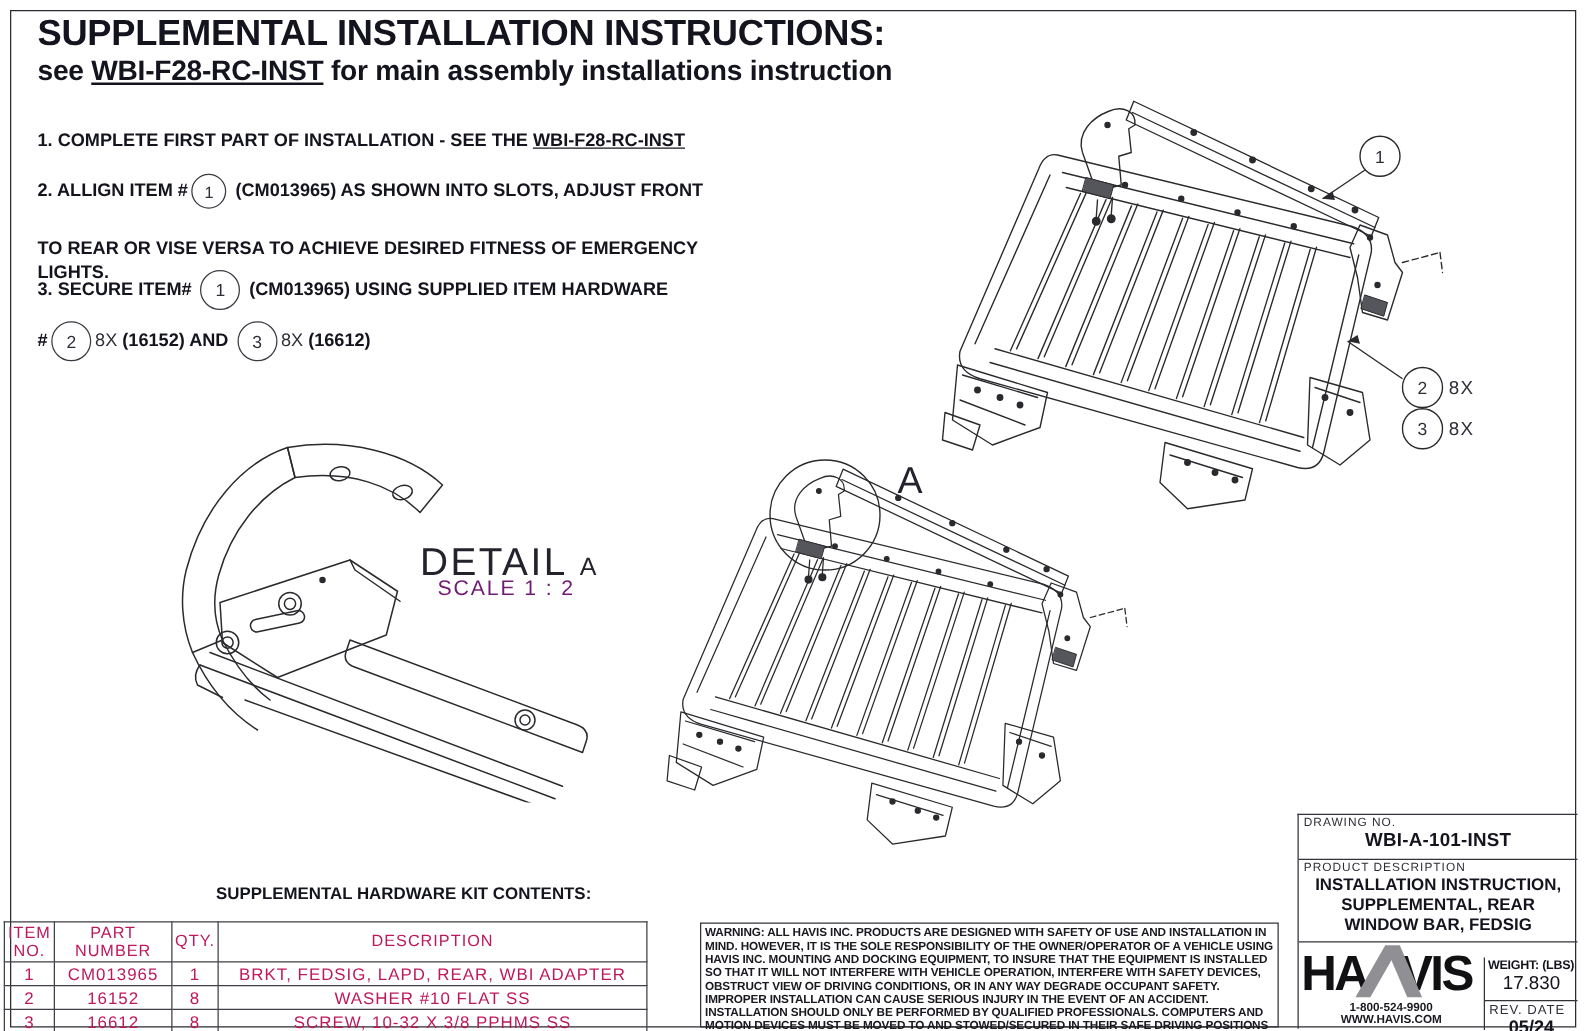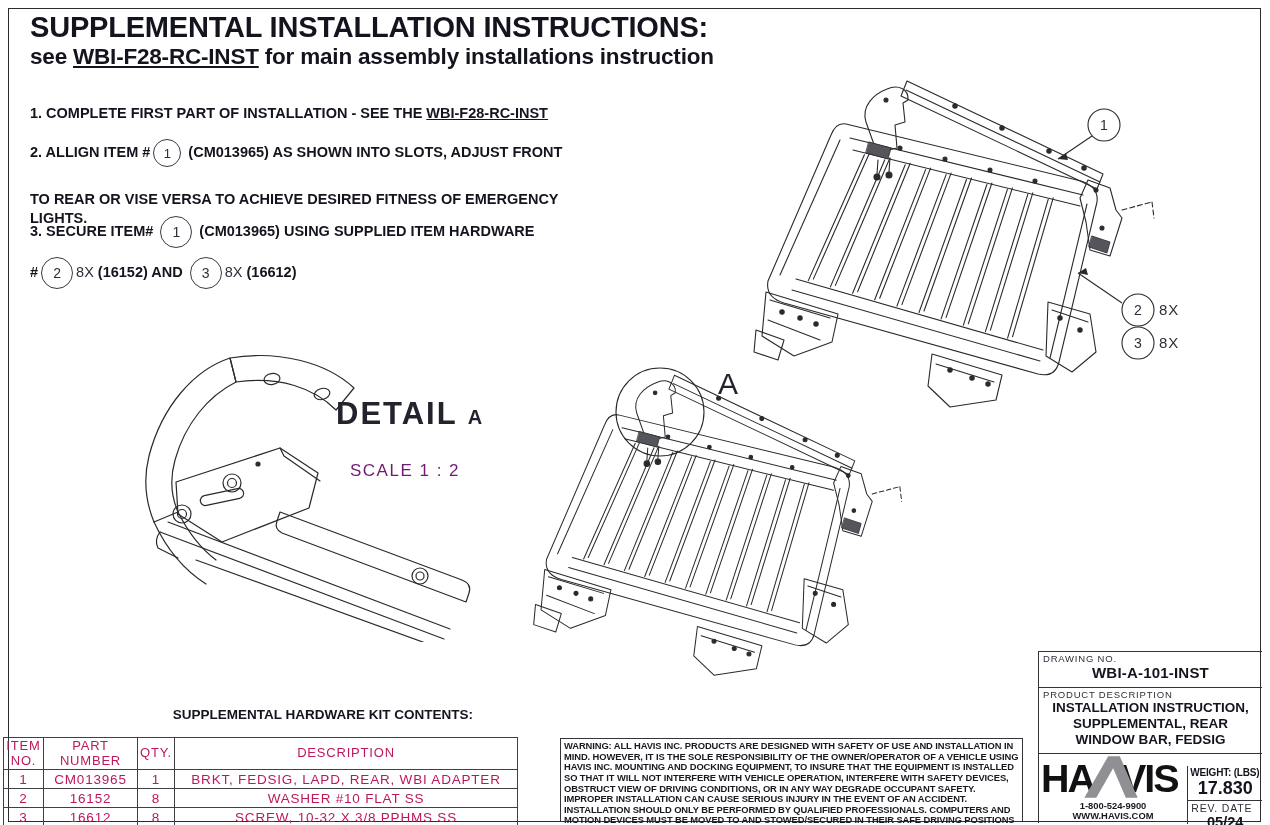--- a/index.html
+++ b/index.html
@@ -42,21 +42,21 @@
       border-top:1.4px solid #33333a;box-sizing:border-box;}
   .tb .lab{font-size:9.5px;letter-spacing:0.8px;color:#2e2e38;padding:1px 0 0 4px;font-weight:400;}
   .tb .sec1{height:36px;border-bottom:1.4px solid #33333a;box-sizing:border-box;}
   .tb .dno{font-size:15px;font-weight:700;text-align:center;letter-spacing:0.2px;}
   .tb .sec2{height:66px;border-bottom:1.4px solid #33333a;box-sizing:border-box;}
   .tb .pdesc{font-size:13.5px;font-weight:700;text-align:center;line-height:16px;}
   .tb .sec3{height:70px;display:flex;}
   .tb .logoCell{width:149px;display:flex;flex-direction:column;align-items:center;}
   .tb .wrCell{width:75px;border-left:1.4px solid #33333a;box-sizing:border-box;margin-top:12px;}
   .tb .wlab{font-size:10px;font-weight:700;padding:1px 0 0 2px;letter-spacing:-0.2px;}
-  .tb .wval{font-size:18px;font-weight:700;text-align:center;}
+  .tb .wval{font-size:15px;font-weight:400;text-align:center;}
   .tb .wtop{height:35px;border-bottom:1.4px solid #33333a;box-sizing:border-box;}
   .tb .rlab{font-size:10.5px;font-weight:400;letter-spacing:0.8px;color:#2e2e38;padding:1px 0 0 3px;}
   .tb .rval{font-size:14.5px;font-weight:700;text-align:center;}
   svg text{font-family:"Liberation Sans",sans-serif;}
 </style>
 </head>
 <body>
 
 <div id="page">
 
@@ -189,21 +189,21 @@
 
       <path d="M150,160 L332,228 Q342,232 339,241 L336,250 L152,181 Q144,177 147,169 Z"></path>
       <circle cx="290" cy="224" r="8"></circle>
         <circle cx="290" cy="224" r="4"></circle>
 
       <path d="M30,180 L314,287 M38,170 L320,277 M66,208 L348,310"></path>
       <path d="M30,180 Q24,188 28,196 L48,206"></path>
     </g>
   </svg>
 
-  <div class="abs tech detail-title" style="left:336px;top:396px;font-weight:bold;"><span>DETAIL</span> <span class="sub">A</span></div>
+  <div class="abs tech detail-title" style="left:336px;top:432px;"><span>DETAIL</span> <span class="sub">A</span></div>
   <div class="abs tech detail-scale" style="left:350px;top:461px;">SCALE 1 : 2</div>
 
   <div class="abs hw-title" style="left:3px;top:707px;width:470px;">SUPPLEMENTAL HARDWARE KIT CONTENTS:</div>
   <table class="hw abs" style="left:3px;top:737px;">
     <colgroup>
         <col style="width:40px">
         <col style="width:94px">
         <col style="width:37px">
         <col style="width:343px">
       </colgroup>

